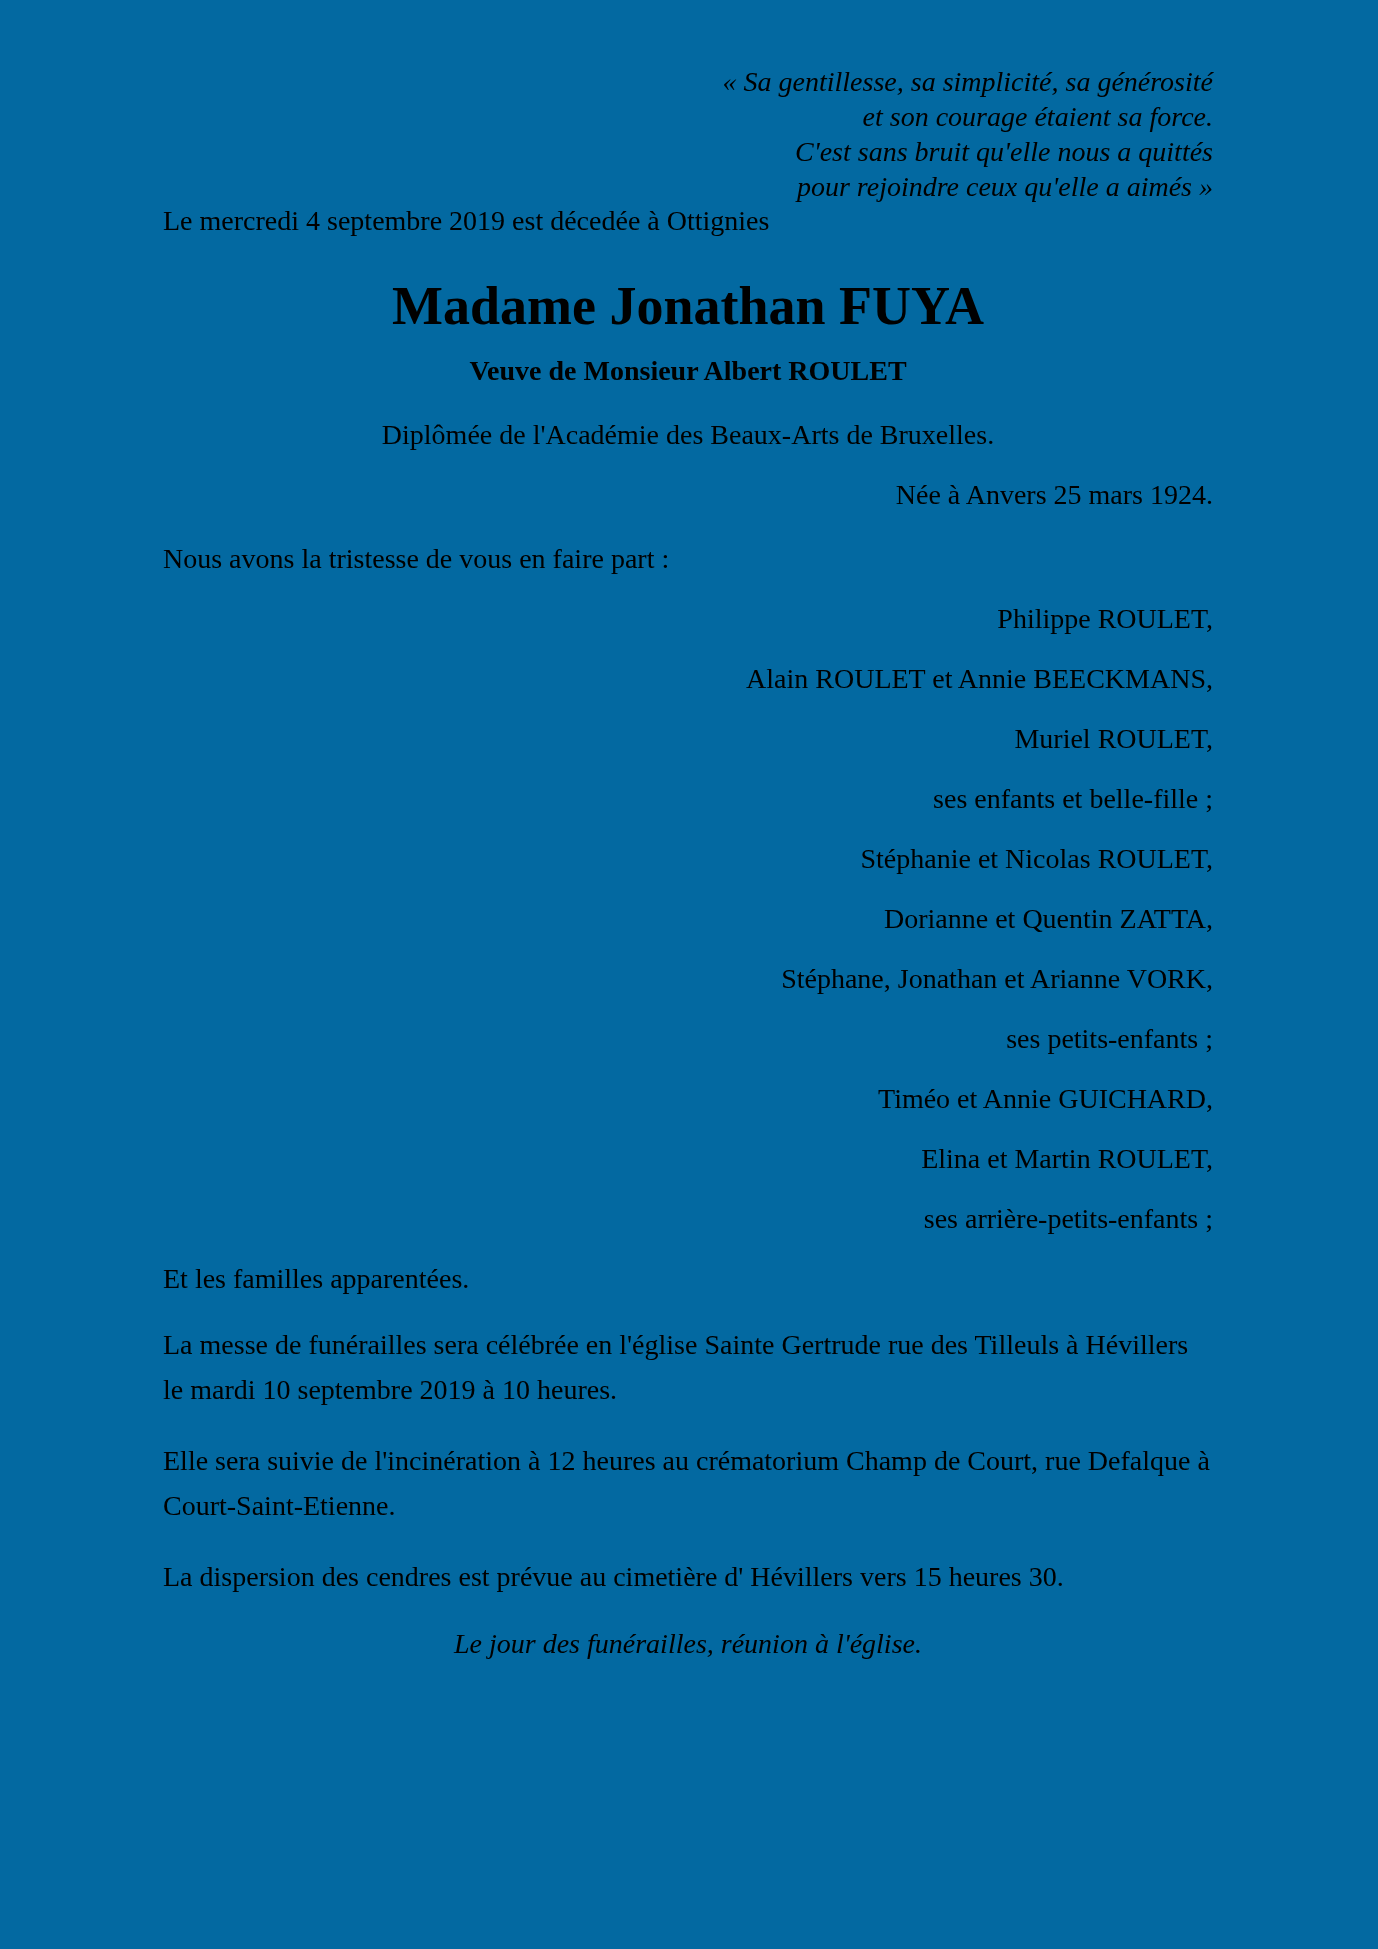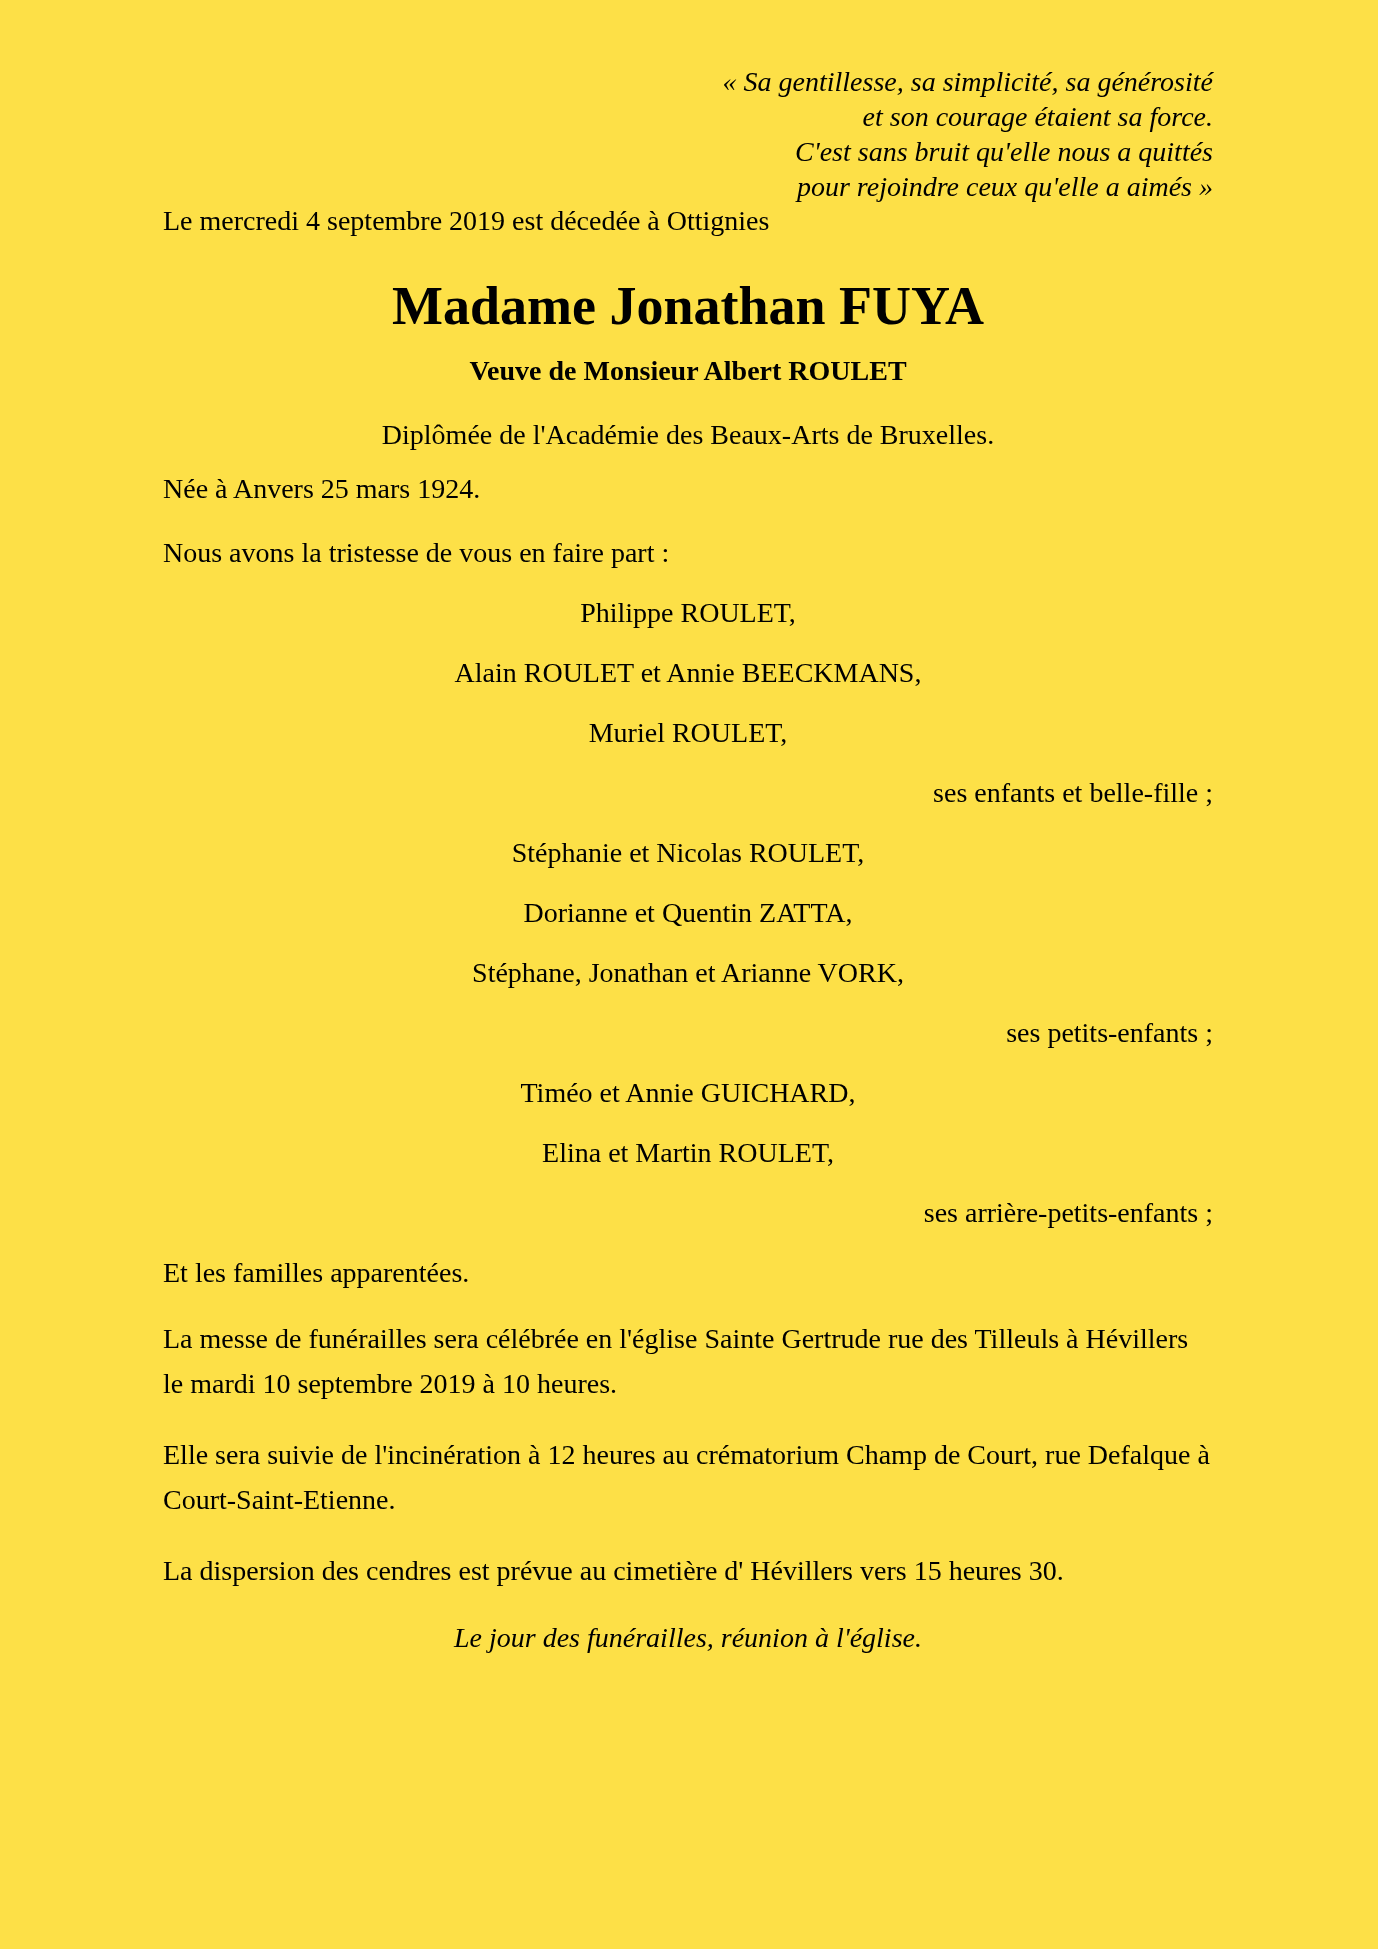--- a/index.html
+++ b/index.html
@@ -4,21 +4,21 @@
 <style>
   html, body {
     margin: 0;
     padding: 0;
     background: #ffffff;
   }
   .page {
     position: relative;
     width: 1378px;
     height: 1949px;
-    background: #fde047;
+    background: #0369a1;
     color: #000000;
     font-family: "Liberation Serif", "DejaVu Serif", serif;
     font-size: 28px;
     line-height: 34px;
     box-sizing: border-box;
     padding: 64px 165px 40px 163px;
     overflow: hidden;
   }
   p { margin: 0; }
 
@@ -40,24 +40,24 @@
     line-height: 64px;
   }
 
   .widow {
     margin-top: 16px;
     text-align: center;
     font-weight: bold;
   }
 
   .diploma  { margin-top: 30px; text-align: center; }
-  .birth    { margin-top: 20px; text-align: left; }
+  .birth    { margin-top: 26px; text-align: right; }
   .announce { margin-top: 30px; text-align: left; }
 
-  .member   { margin-top: 26px; text-align: center; }
+  .member   { margin-top: 26px; text-align: right; }
   .relation { margin-top: 26px; text-align: right; }
 
   .families { margin-top: 26px; text-align: left; }
 
   .para {
     margin-top: 26px;
     text-align: left;
     line-height: 45px;
   }
 

